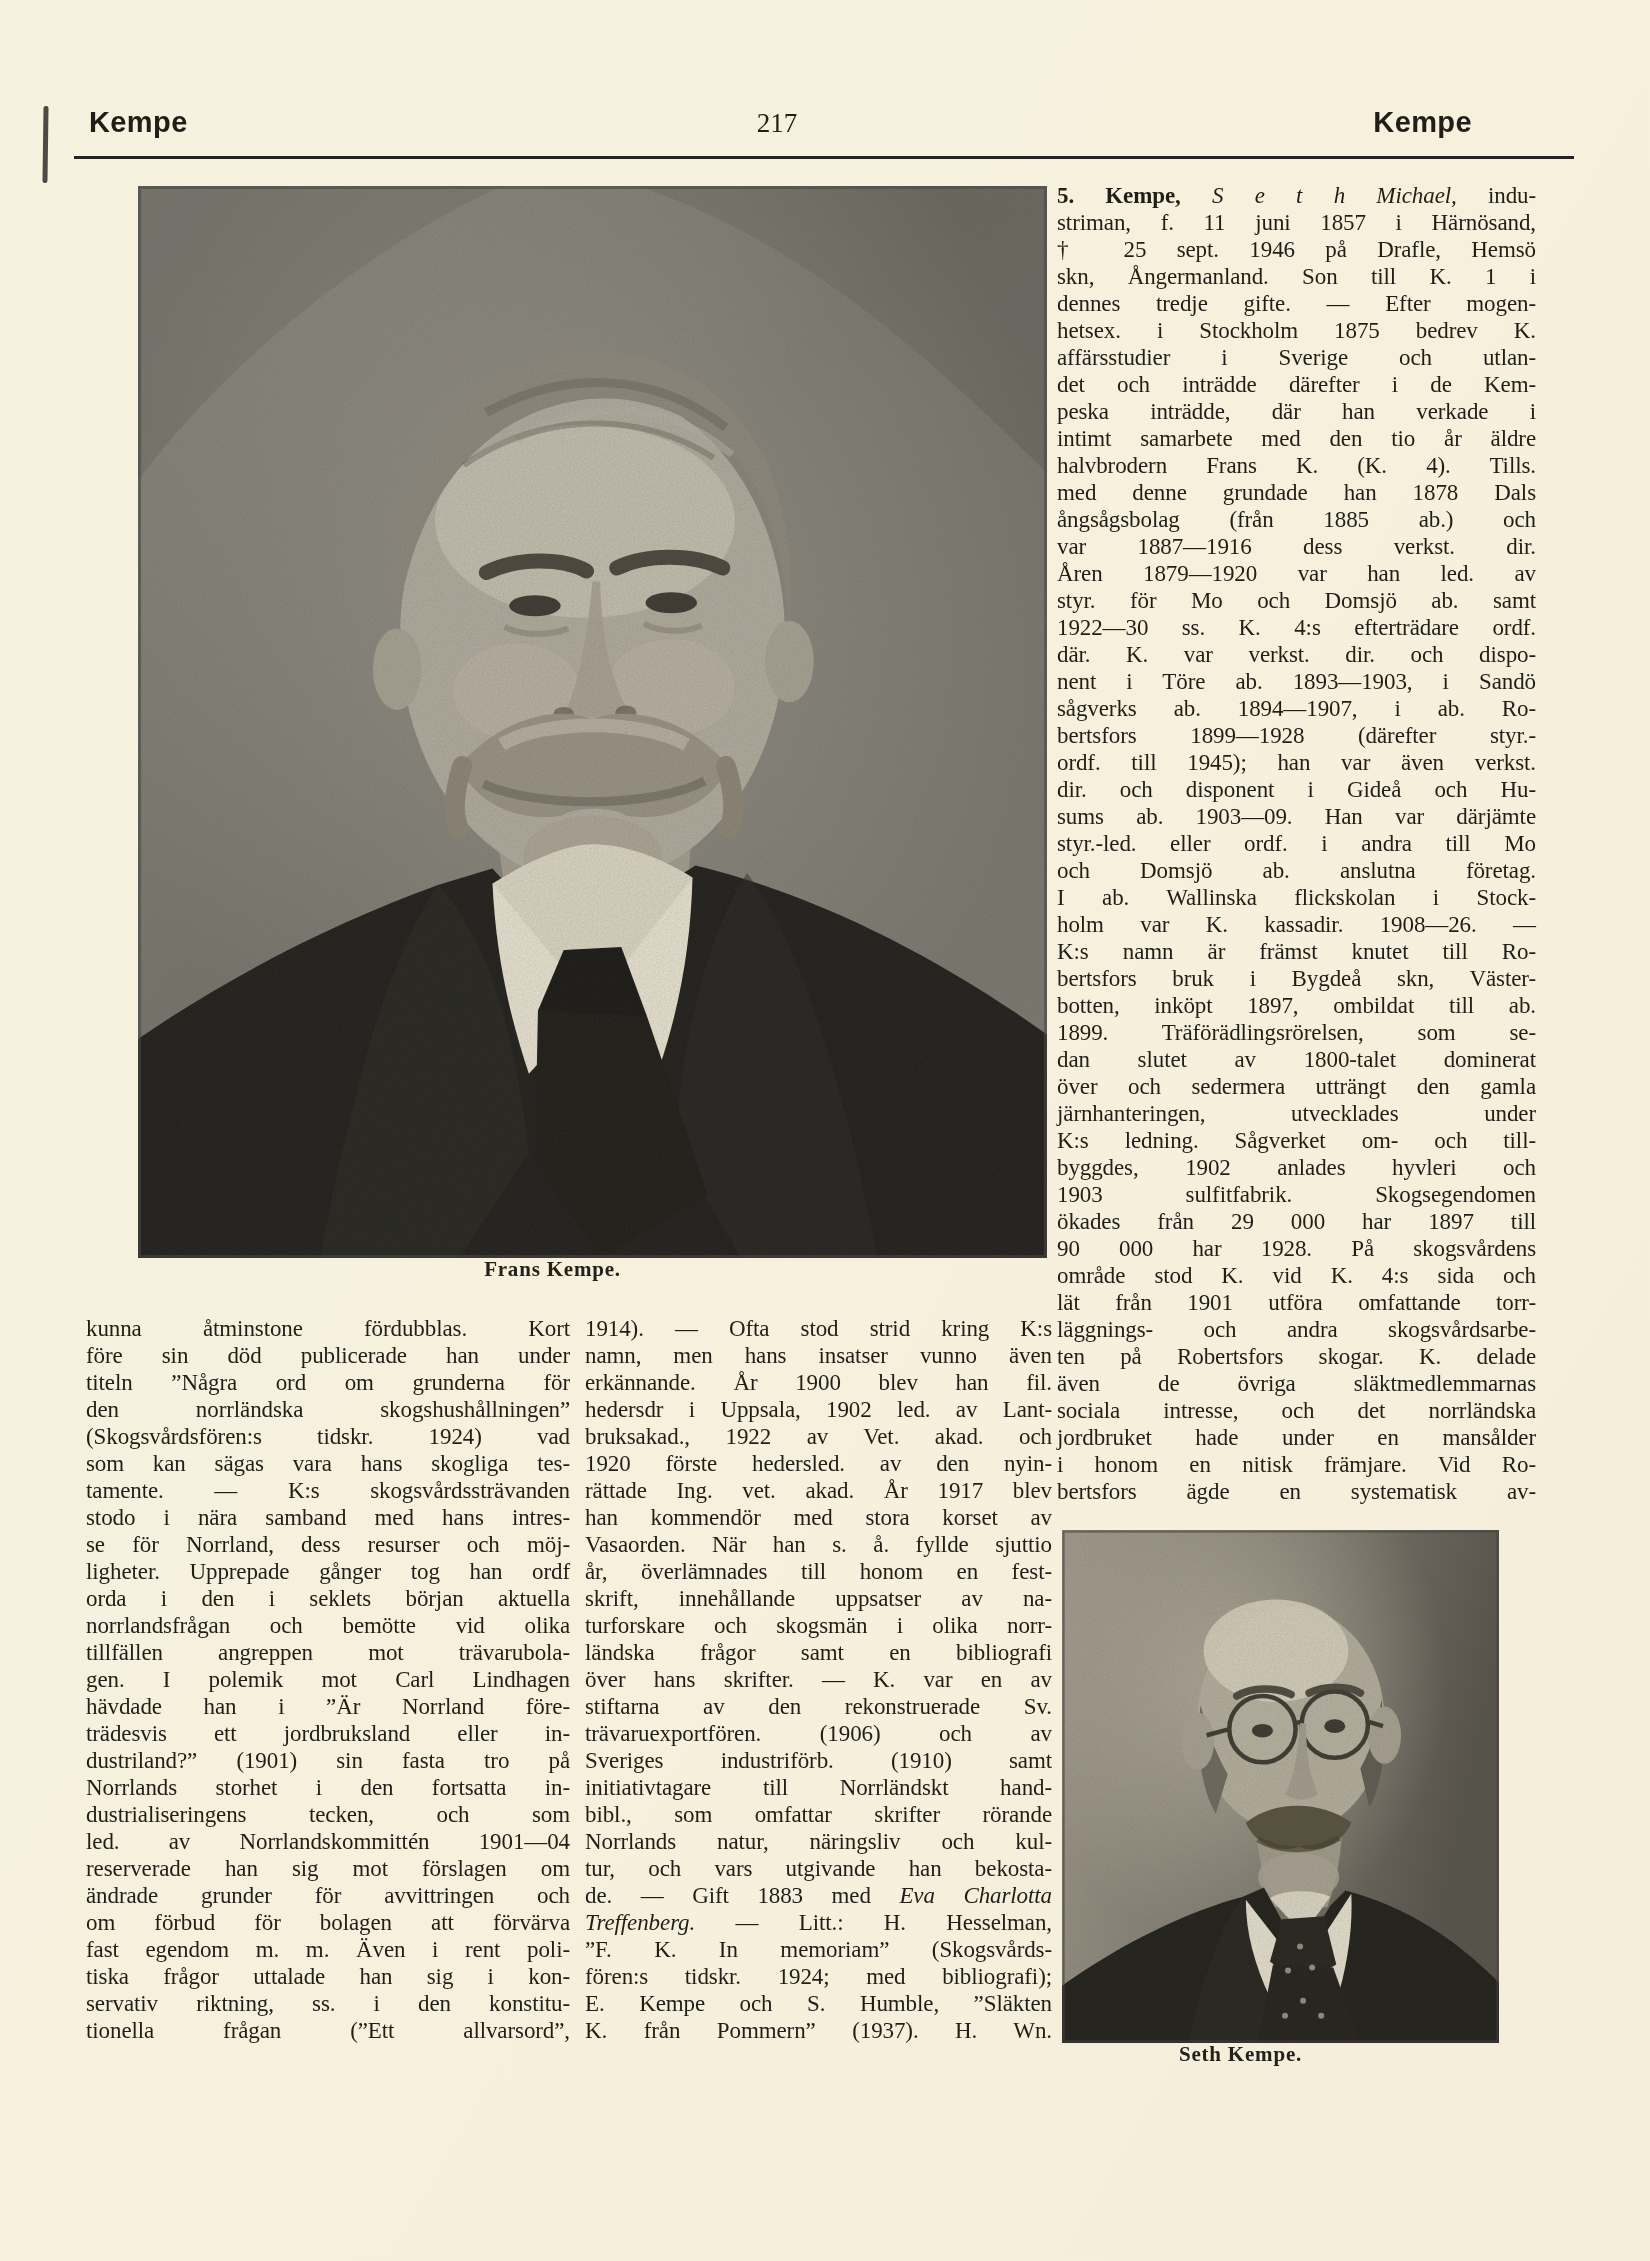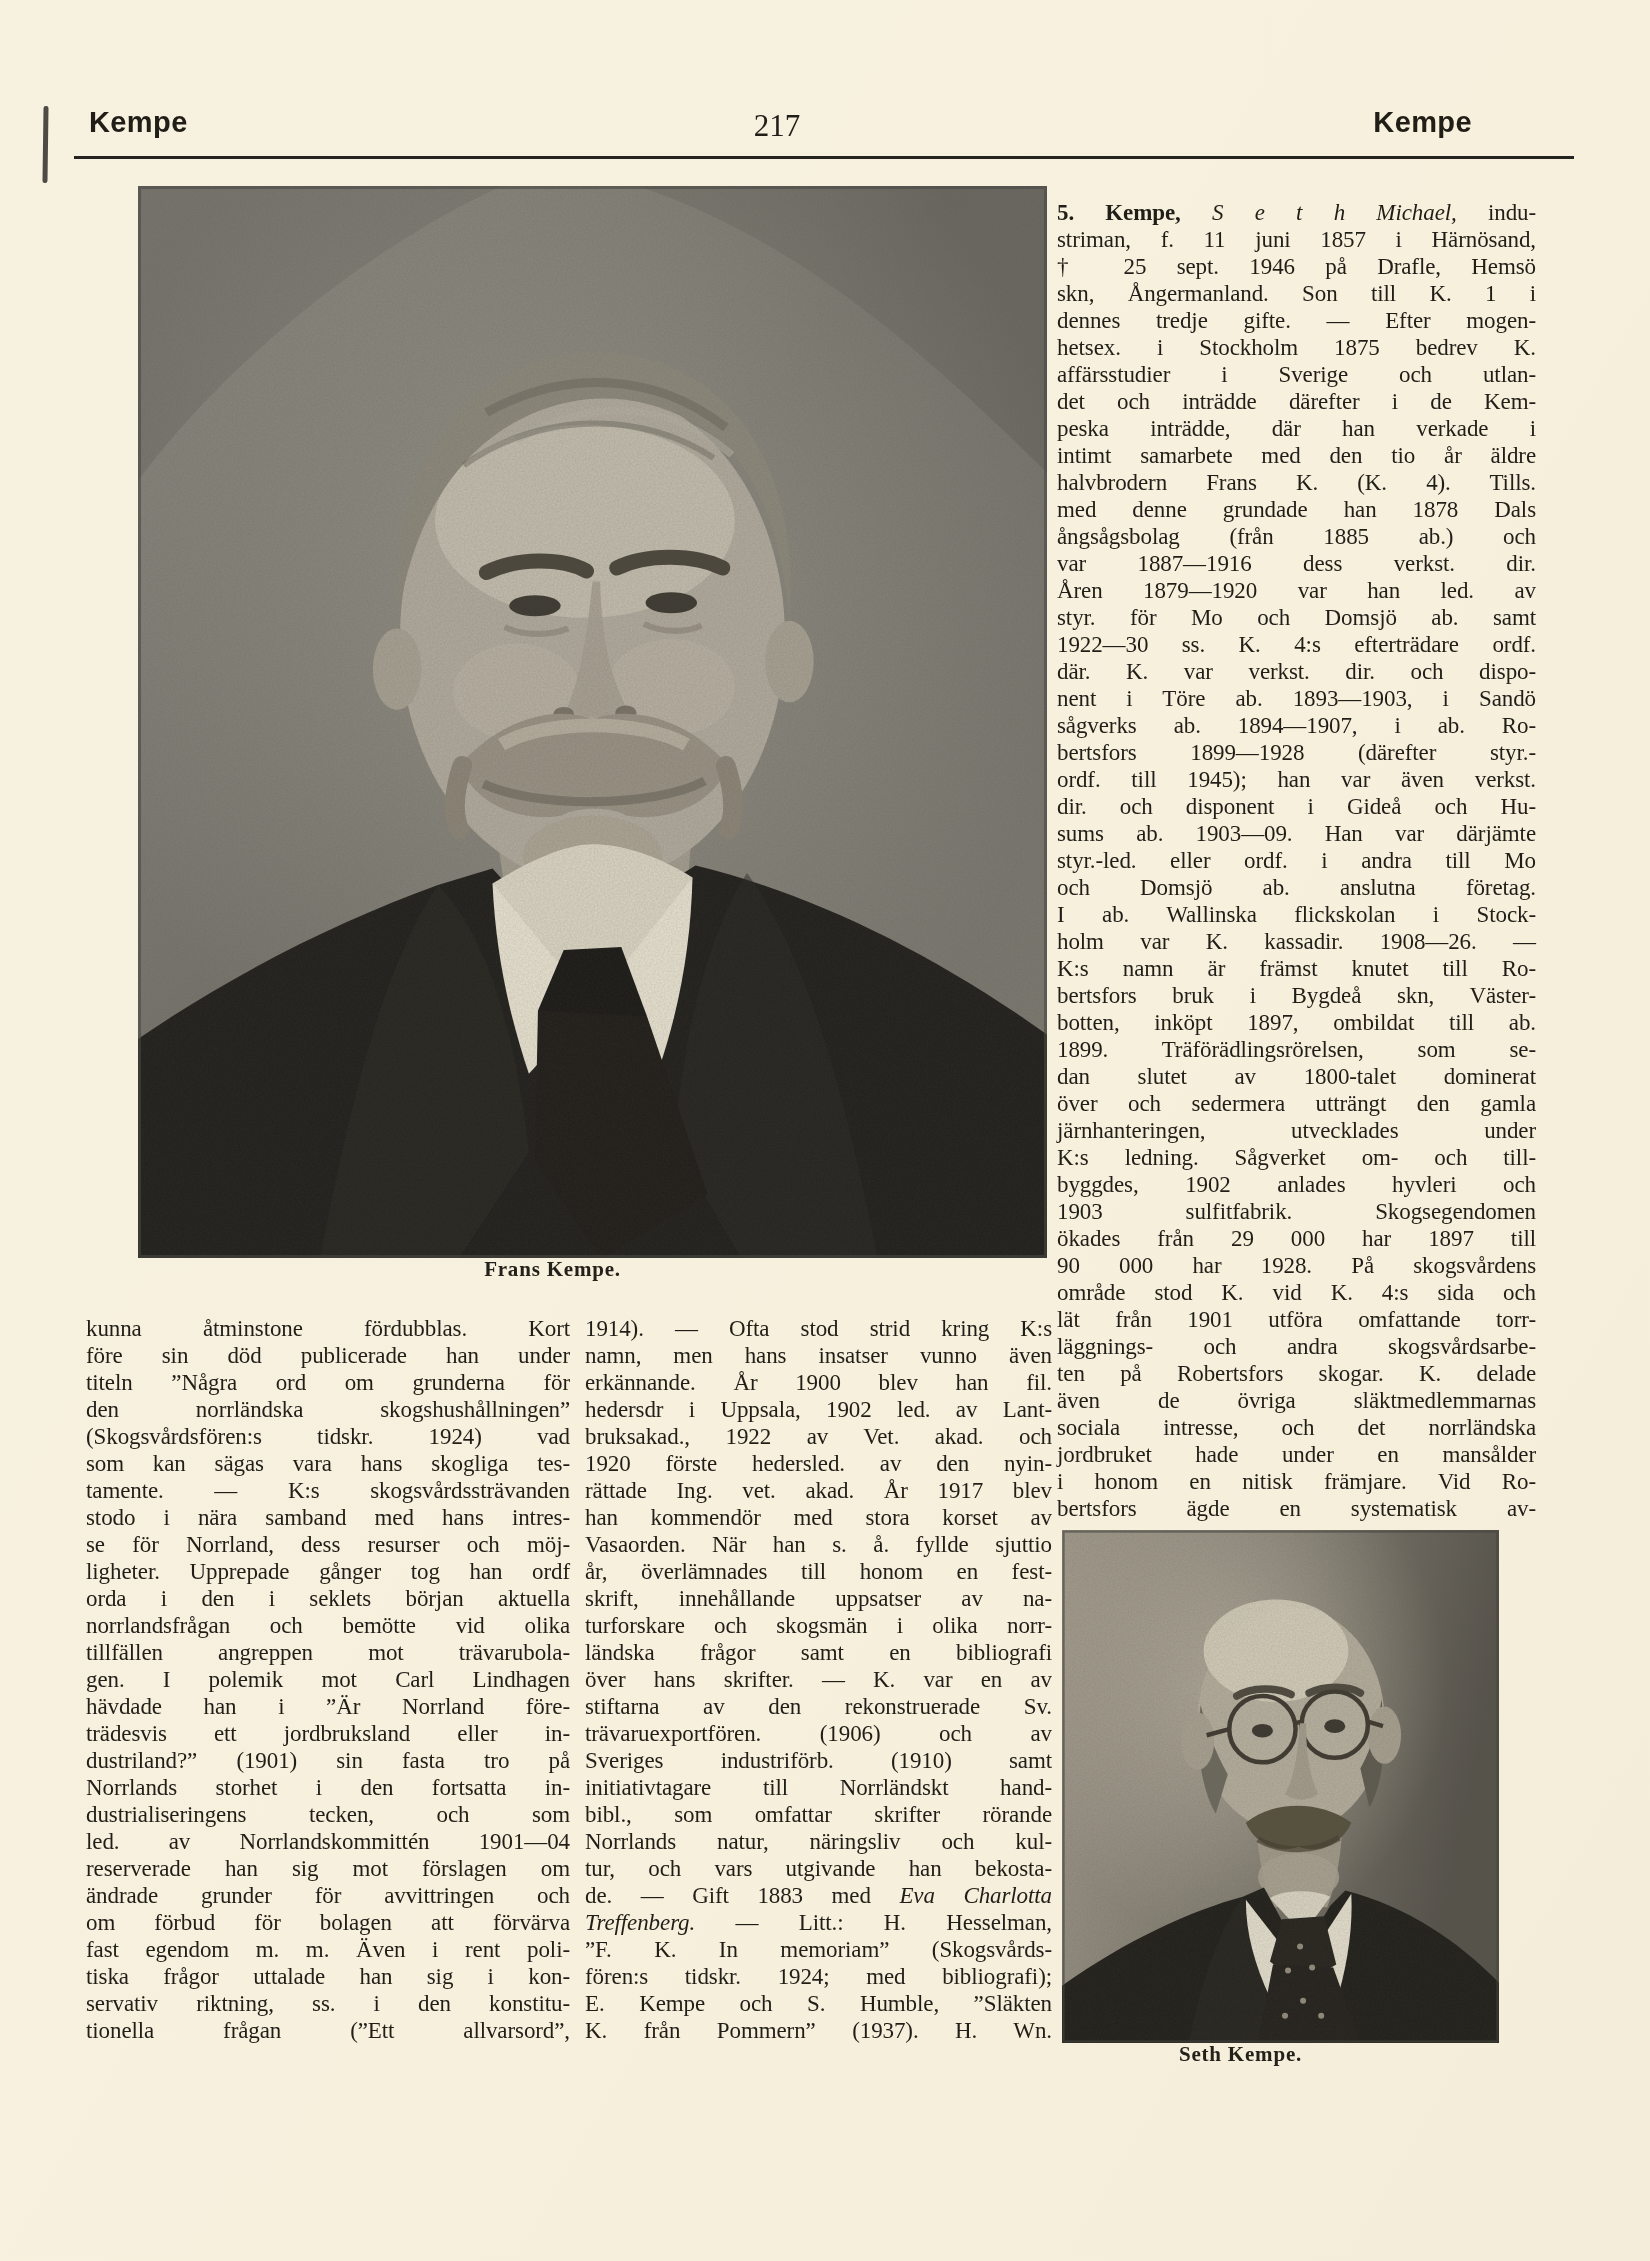--- a/index.html
+++ b/index.html
@@ -7,42 +7,42 @@
     position:relative;
     width:1650px;height:2261px;
     background:linear-gradient(120deg,#f7f1e0 0%,#f6f0dd 55%,#f4edda 100%);
     font-family:"Liberation Serif", serif;
     color:#211e18;
     overflow:hidden;
   }
   
   .runhead{position:absolute;top:106px;left:0;width:100%;height:38px;}
   .rh-left{position:absolute;left:89px;top:0;font-family:"Liberation Sans",sans-serif;font-weight:700;font-size:29px;letter-spacing:0.4px;}
-  .rh-center{position:absolute;left:728px;top:1.5px;width:98px;text-align:center;font-size:31px;}
+  .rh-center{position:absolute;left:728px;top:1.5px;width:98px;text-align:center;font-size:27px;}
   .rh-right{position:absolute;right:178px;top:0;font-family:"Liberation Sans",sans-serif;font-weight:700;font-size:29px;letter-spacing:0.4px;}
   .head-rule{position:absolute;top:156px;left:74px;width:1500px;height:3px;background:#262420;}
   .scan-mark{position:absolute;left:43px;top:106px;width:4.5px;height:77px;background:#23211e;opacity:.8;border-radius:2.3px;transform:rotate(.8deg);}
 
   
   .fig{position:absolute;}
   .fig svg{display:block;width:100%;height:100%;}
   .fig-frans{left:98px;top:174px;width:909px;height:1072px;}
   .fig-seth{left:1022px;top:1518px;width:437px;height:513px;}
   .caption{
     position:absolute;text-align:center;
     font-weight:700;font-size:21px;letter-spacing:0.8px;color:#24211a;
   }
   .cap-frans{left:98px;top:1257px;width:909px;}
   .cap-seth{left:1022px;top:2042px;width:437px;}
 
   
   .col{position:absolute;font-size:23px;line-height:27px;letter-spacing:-0.1px;}
   .col1{left:86px;top:1315px;width:484px;}
   .col2{left:585px;top:1315px;width:467px;}
-  .col3{left:1057px;top:182px;width:479px;margin-top:17px;}
+  .col3{left:1057px;top:182px;width:479px;}
   .tline{
     text-align:justify;
     text-align-last:justify;
     -moz-text-align-last:justify;
     white-space:normal;
     height:27px;overflow:visible;
   }
   .tline b{font-weight:700;}
   .tline i{font-style:italic;}
 </style>

